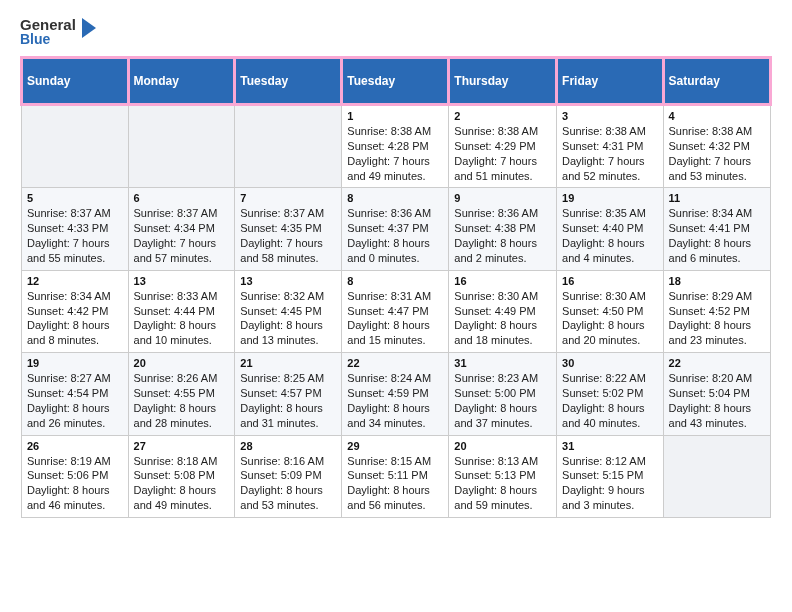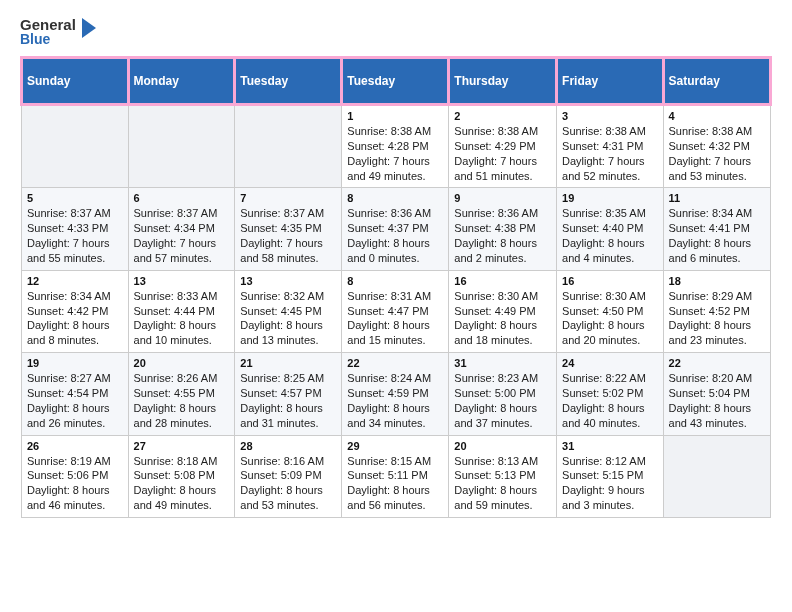--- a/index.html
+++ b/index.html
@@ -234,21 +234,21 @@
           </td>
           <td>
             <div class="day-num">22</div>
             <div class="day-info">Sunrise: 8:24 AM<br>Sunset: 4:59 PM<br>Daylight: 8 hours<br>and 34 minutes.</div>
           </td>
           <td>
             <div class="day-num">31</div>
             <div class="day-info">Sunrise: 8:23 AM<br>Sunset: 5:00 PM<br>Daylight: 8 hours<br>and 37 minutes.</div>
           </td>
           <td>
-            <div class="day-num">24</div>
+            <div class="day-num">30</div>
             <div class="day-info">Sunrise: 8:22 AM<br>Sunset: 5:02 PM<br>Daylight: 8 hours<br>and 40 minutes.</div>
           </td>
           <td>
             <div class="day-num">22</div>
             <div class="day-info">Sunrise: 8:20 AM<br>Sunset: 5:04 PM<br>Daylight: 8 hours<br>and 43 minutes.</div>
           </td>
         </tr>
         <tr>
           <td>
             <div class="day-num">26</div>

